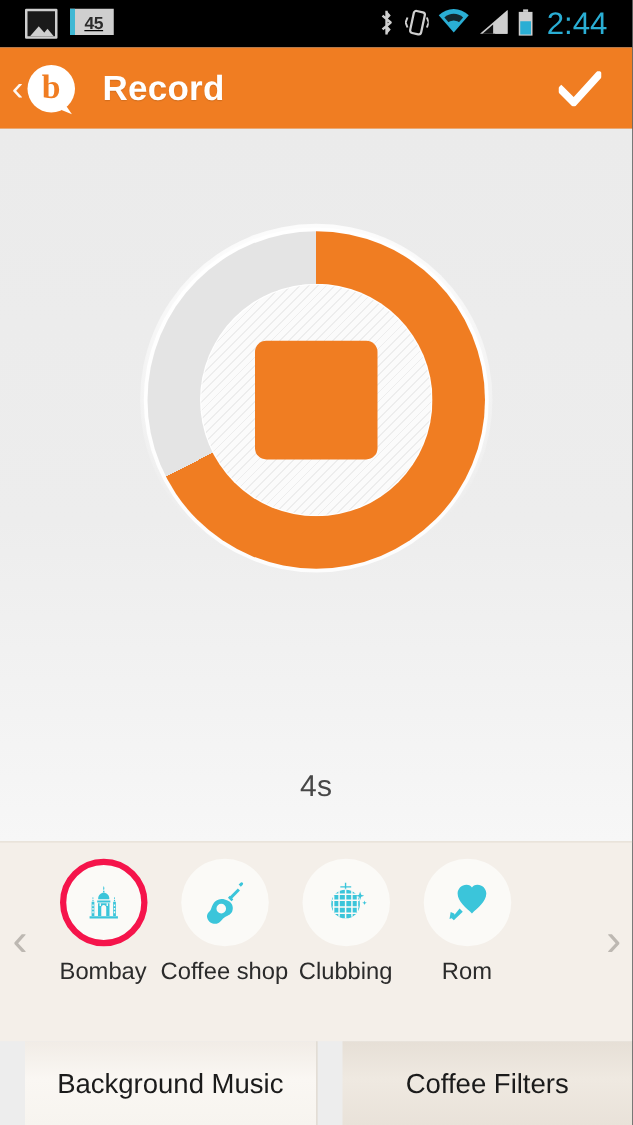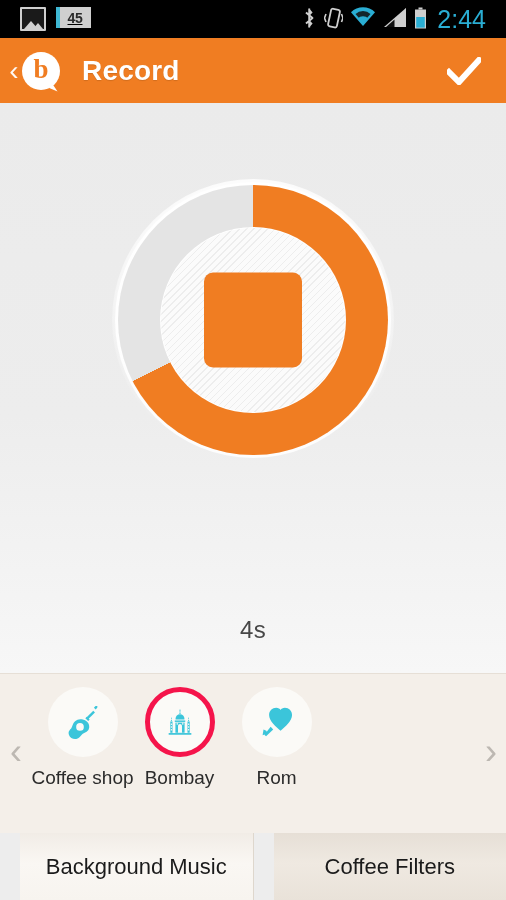--- a/index.html
+++ b/index.html
@@ -393,36 +393,20 @@
       <div class="ring-hole"></div>
       <div class="stop-square"></div>
     </div>
     <div class="timer-text">4s</div>
   </div>
 
   <div class="carousel">
     <div class="car-arrow left">‹</div>
     <div class="car-arrow right">›</div>
     <div class="car-items" id="car-items">
-        <div class="car-item">
-          <div class="car-icon-disc">
-            <span style="display: flex;">
-              <svg viewBox="0 0 48 48" width="40" height="40">
-                <g fill="#3bc5da">
-                  <path d="M41.2 5.2c-.7-.7-1.8-.7-2.5 0l-1.6 1.6 2.1 2.1 1.6-1.6c.7-.7.7-1.8.4-2.1z"></path>
-                  <rect x="31.8" y="9.8" width="2.9" height="11.6" transform="rotate(45 33.2 15.6)"></rect>
-                  <path d="M28.6 17.6l-1.8 1.8 3.4 3.4 1.8-1.8z"></path>
-                  <path d="M23.8 21.1c-3.2-1-6.8-.4-9.3 2-3.4 3.3-3.2 7.2-5 9.1-1.9 2-3.6 3.8-2.3 7.3 1.2 3.4 5.1 5.6 8.8 4.8 3.6-.8 4.3-3.2 6.8-5.4 2.6-2.3 6.5-2.6 8.1-6.3 1.4-3.3.3-7.2-2.3-9.3-1.3-1-2.9-1.7-4.8-2.2zm-3.4 13.4a4.6 4.6 0 1 1 0-9.2 4.6 4.6 0 0 1 0 9.2z"></path>
-                  <circle cx="20.4" cy="29.9" r="2.6" fill="#fbfaf7"></circle>
-                </g>
-              </svg>
-            </span>
-          </div>
-          <div class="car-label">Coffee shop</div>
-        </div>
         <div class="car-item selected">
           <div class="car-icon-disc">
             <span style="display: flex;">
               <svg viewBox="0 0 48 48" width="34" height="34">
                 <g fill="#3bc5da">
                   <path d="M24 5.5c.9 1.8 1 3.2 0 4.8-1-1.6-.9-3 0-4.8z"></path>
                   <path d="M23.2 10.6h1.6v2h-1.6z"></path>
                   <path d="M24 13c-3.5 0-6.3 2.9-6.3 6.4 0 .3 0 .6.1.9h12.4c.1-.3.1-.6.1-.9 0-3.5-2.8-6.4-6.3-6.4z"></path>
                   <path d="M16.6 21.8h14.8v2.1H16.6z"></path>
                   <path d="M17.5 24.8h13v14.4h-13z"></path>
@@ -439,20 +423,58 @@
                   <path d="M19.3 24.8h1.5v3.2h-1.5zM27.2 24.8h1.5v3.2h-1.5z" fill="#fbfaf7"></path>
                 </g>
               </svg>
             </span>
           </div>
           <div class="car-label">Bombay</div>
         </div>
         <div class="car-item">
           <div class="car-icon-disc">
             <span style="display: flex;">
+              <svg viewBox="0 0 48 48" width="40" height="40">
+                <g fill="#3bc5da">
+                  <path d="M41.2 5.2c-.7-.7-1.8-.7-2.5 0l-1.6 1.6 2.1 2.1 1.6-1.6c.7-.7.7-1.8.4-2.1z"></path>
+                  <rect x="31.8" y="9.8" width="2.9" height="11.6" transform="rotate(45 33.2 15.6)"></rect>
+                  <path d="M28.6 17.6l-1.8 1.8 3.4 3.4 1.8-1.8z"></path>
+                  <path d="M23.8 21.1c-3.2-1-6.8-.4-9.3 2-3.4 3.3-3.2 7.2-5 9.1-1.9 2-3.6 3.8-2.3 7.3 1.2 3.4 5.1 5.6 8.8 4.8 3.6-.8 4.3-3.2 6.8-5.4 2.6-2.3 6.5-2.6 8.1-6.3 1.4-3.3.3-7.2-2.3-9.3-1.3-1-2.9-1.7-4.8-2.2zm-3.4 13.4a4.6 4.6 0 1 1 0-9.2 4.6 4.6 0 0 1 0 9.2z"></path>
+                  <circle cx="20.4" cy="29.9" r="2.6" fill="#fbfaf7"></circle>
+                </g>
+              </svg>
+            </span>
+          </div>
+          <div class="car-label">Coffee shop</div>
+        </div>
+        <div class="car-item">
+          <div class="car-icon-disc">
+            <span style="display: flex;">
+              <svg viewBox="0 0 48 48" width="38" height="38">
+                <g fill="#3bc5da">
+                  <path d="M22.6 4h1.4v6h-1.4z"></path>
+                  <path d="M18 7.5h11v1.4H18z"></path>
+                  <circle cx="23.3" cy="25.5" r="14.5"></circle>
+                  <g fill="#fbfaf7">
+                    <path d="M9.4 21h27.8v1.5H9.4zM10.2 27.8h26.2v1.5H10.2zM12 34.2h22.6v1.5H12zM11.5 14.8h23.6v1.5H11.5z"></path>
+                    <path d="M22.6 11h1.5v29h-1.5z"></path>
+                    <path d="M16 12.2h1.5v26.2H16zM29 12.2h1.5v26.2H29z"></path>
+                    <path d="M10.5 17h1.5v17h-1.5zM34.6 17h1.5v17h-1.5z"></path>
+                  </g>
+                  <path d="M38 13l1.1 3.1 3.1 1.1-3.1 1.1L38 21.4l-1.1-3.1-3.1-1.1 3.1-1.1z"></path>
+                  <path d="M42.5 22l.6 1.7 1.7.6-1.7.6-.6 1.7-.6-1.7-1.7-.6 1.7-.6z"></path>
+                </g>
+              </svg>
+            </span>
+          </div>
+          <div class="car-label">Clubbing</div>
+        </div>
+        <div class="car-item">
+          <div class="car-icon-disc">
+            <span style="display: flex;">
               <svg viewBox="0 0 48 48" width="38" height="38">
                 <g fill="#3bc5da">
                   <path d="M34 6c5 0 9 4 9 9 0 8-9 15-14.5 20C23 30 14 23 14 15c0-5 4-9 9-9 2.6 0 4.7 1.2 5.5 2.8C29.3 7.2 31.4 6 34 6z"></path>
                   <path d="M16 30l-8 10 2.2 2 9-8.6z"></path>
                   <path d="M7 33.5l3.5 1.5 1.5 3.5-6.2 2.2z"></path>
                 </g>
               </svg>
             </span>
           </div>
           <div class="car-label">Rom</div>

